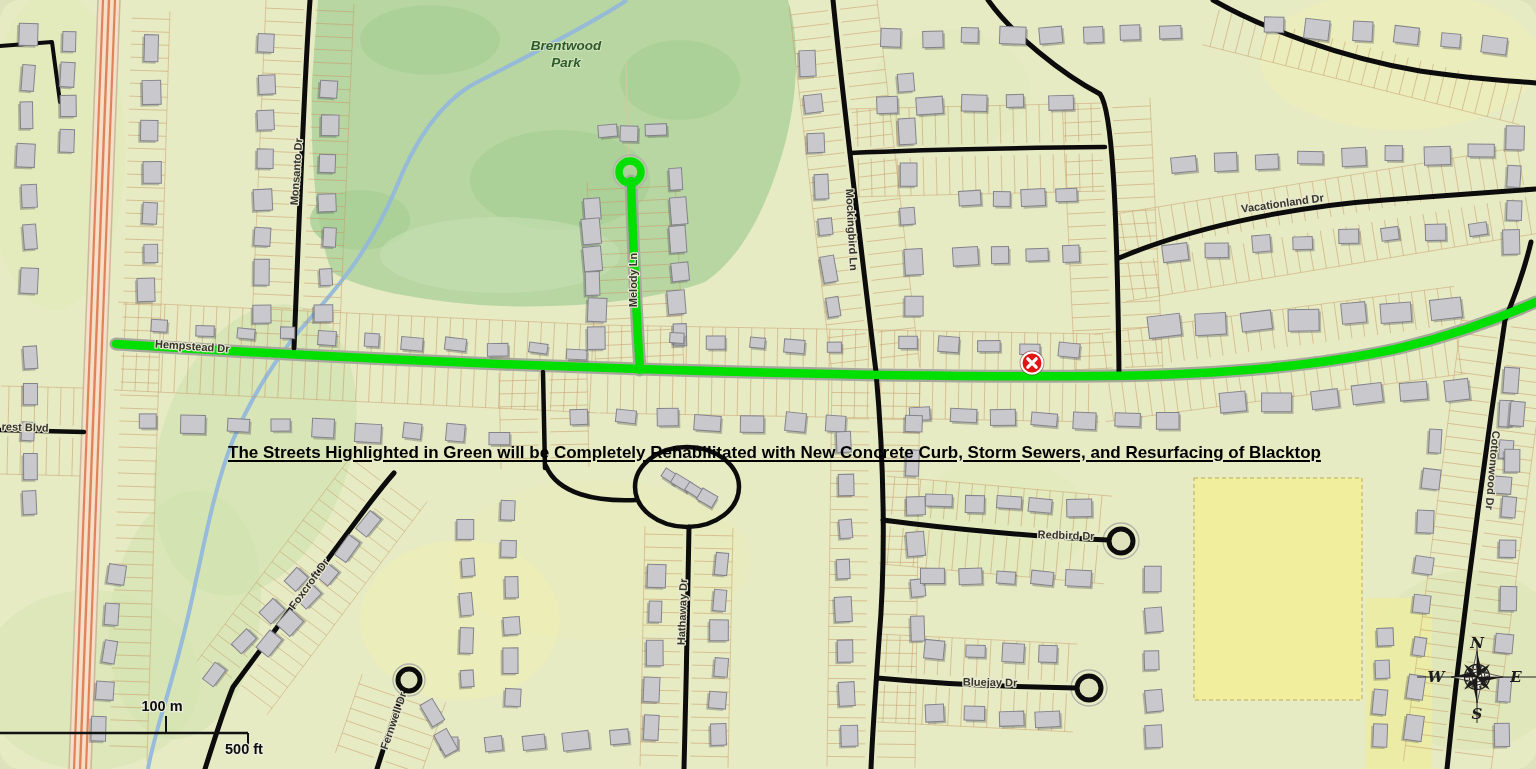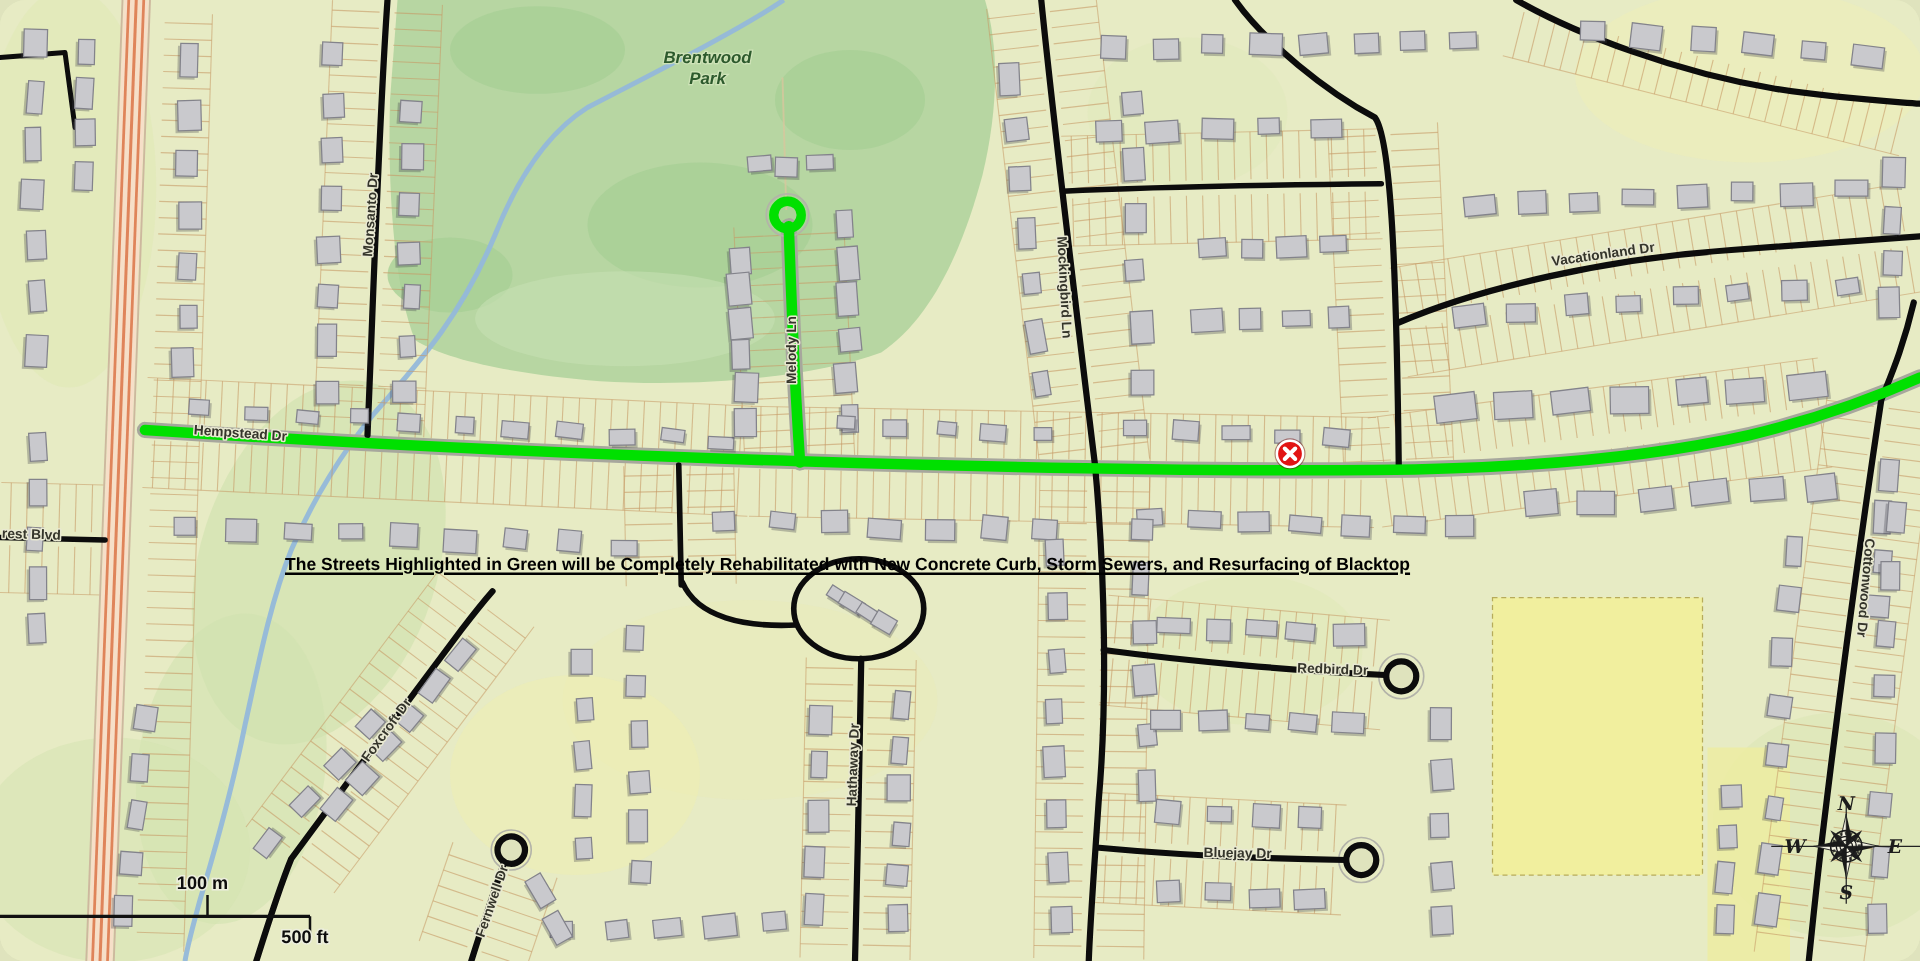--- a/index.html
+++ b/index.html
@@ -1,20 +1,20 @@
 <!DOCTYPE html>
 <html><head>
 <meta charset="utf-8">
 <style>
   html,body{margin:0;padding:0;background:#dfe3bd;}
   .stage{position:relative;width:1536px;height:769px;overflow:hidden;background:#e7ebc4;
          font-family:"Liberation Sans",sans-serif;border-radius:21px;}
   .stage svg{position:absolute;left:0;top:0;}
   .annotation{position:absolute;left:228px;top:443px;white-space:nowrap;
-              font-weight:700;font-size:14px;letter-spacing:0px;color:#000;
+              font-weight:700;font-size:17px;letter-spacing:0px;color:#000;
               text-decoration:underline;text-decoration-thickness:2px;text-underline-offset:2px;}
   .lbl{font:700 11px "Liberation Sans",sans-serif;fill:#35352b;
        stroke:#e9e9d2;stroke-width:2.4px;paint-order:stroke;stroke-linejoin:round;}
   .parklbl{font:italic 700 13.5px "Liberation Sans",sans-serif;fill:#2d5a2d;
        stroke:#cfe3b8;stroke-width:2px;paint-order:stroke;}
   .sbtxt{font:700 14.5px "Liberation Sans",sans-serif;fill:#0d0d0d;
        stroke:#eceedd;stroke-width:2.5px;paint-order:stroke;}
   .cmp{font:italic 700 15px "DejaVu Serif",serif;fill:#1c1c1c;}
 </style>
 </head>

